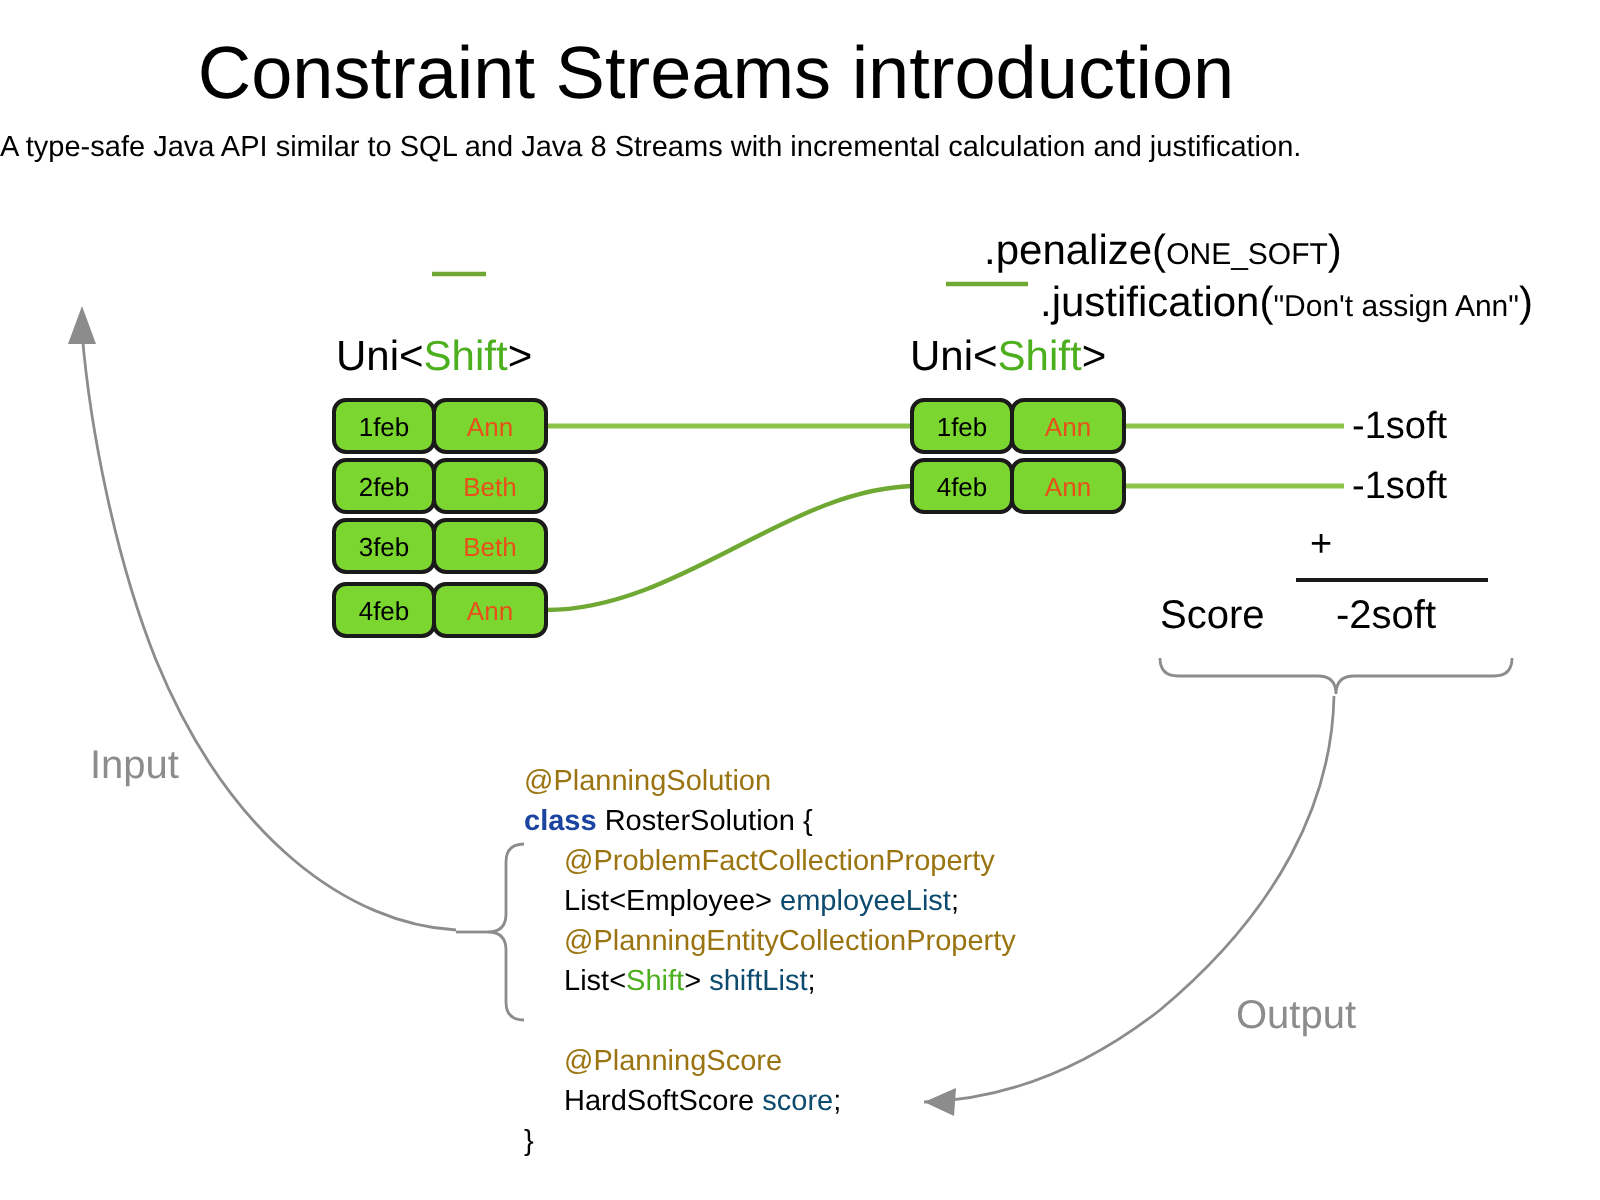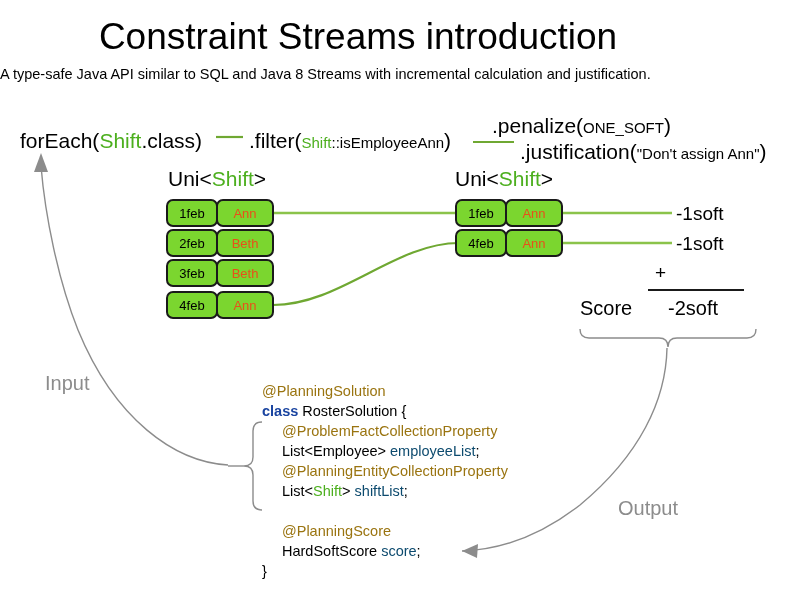--- a/index.html
+++ b/index.html
@@ -121,23 +121,21 @@
     <path d="M 228 465 C 175 462, 115 420, 78 330 C 58 280, 45 215, 41 166" fill="none" stroke="#8c8c8c" stroke-width="1.4"></path>
     <polygon points="41,153 34,172 48,172" fill="#8c8c8c"></polygon>
 
     <path d="M 262 422 q -9 0 -9 9 v 26 q 0 9 -9 9 q 9 0 9 9 v 26 q 0 9 9 9" fill="none" stroke="#8c8c8c" stroke-width="1.4"></path>
     <line x1="228" y1="466" x2="244" y2="466" stroke="#8c8c8c" stroke-width="1.4"></line>
   </svg>
 
   <div class="abs" id="page-title">Constraint Streams introduction</div>
   <div class="abs" id="page-subtitle">A type-safe Java API similar to SQL and Java 8 Streams with incremental calculation and justification.</div>
 
-  <div class="abs pipe" id="pipe-foreach"><span>forEach(</span><span class="g">Shift</span><span>.class)</span></div>
 
-  <div class="abs pipe" id="pipe-filter"><span>.filter(</span><span class="g sm">Shift</span><span class="sm">::isEmployeeAnn</span><span>)</span></div>
 
   <div class="abs pipe" id="pipe-penalize"><span>.penalize(</span><span class="sm-cap">ONE_SOFT</span><span>)</span></div>
 
   <div class="abs pipe" id="pipe-asconstraint"><span>.justification(</span><span class="sm">"Don't assign Ann"</span><span>)</span></div>
 
   <div class="abs uni" id="uni-left"><span>Uni&lt;</span><span class="g">Shift</span><span>&gt;</span></div>
 
   <div class="abs uni" id="uni-right"><span>Uni&lt;</span><span class="g">Shift</span><span>&gt;</span></div>
 
   <div class="tuple" style="left:166px; top:199px;">

